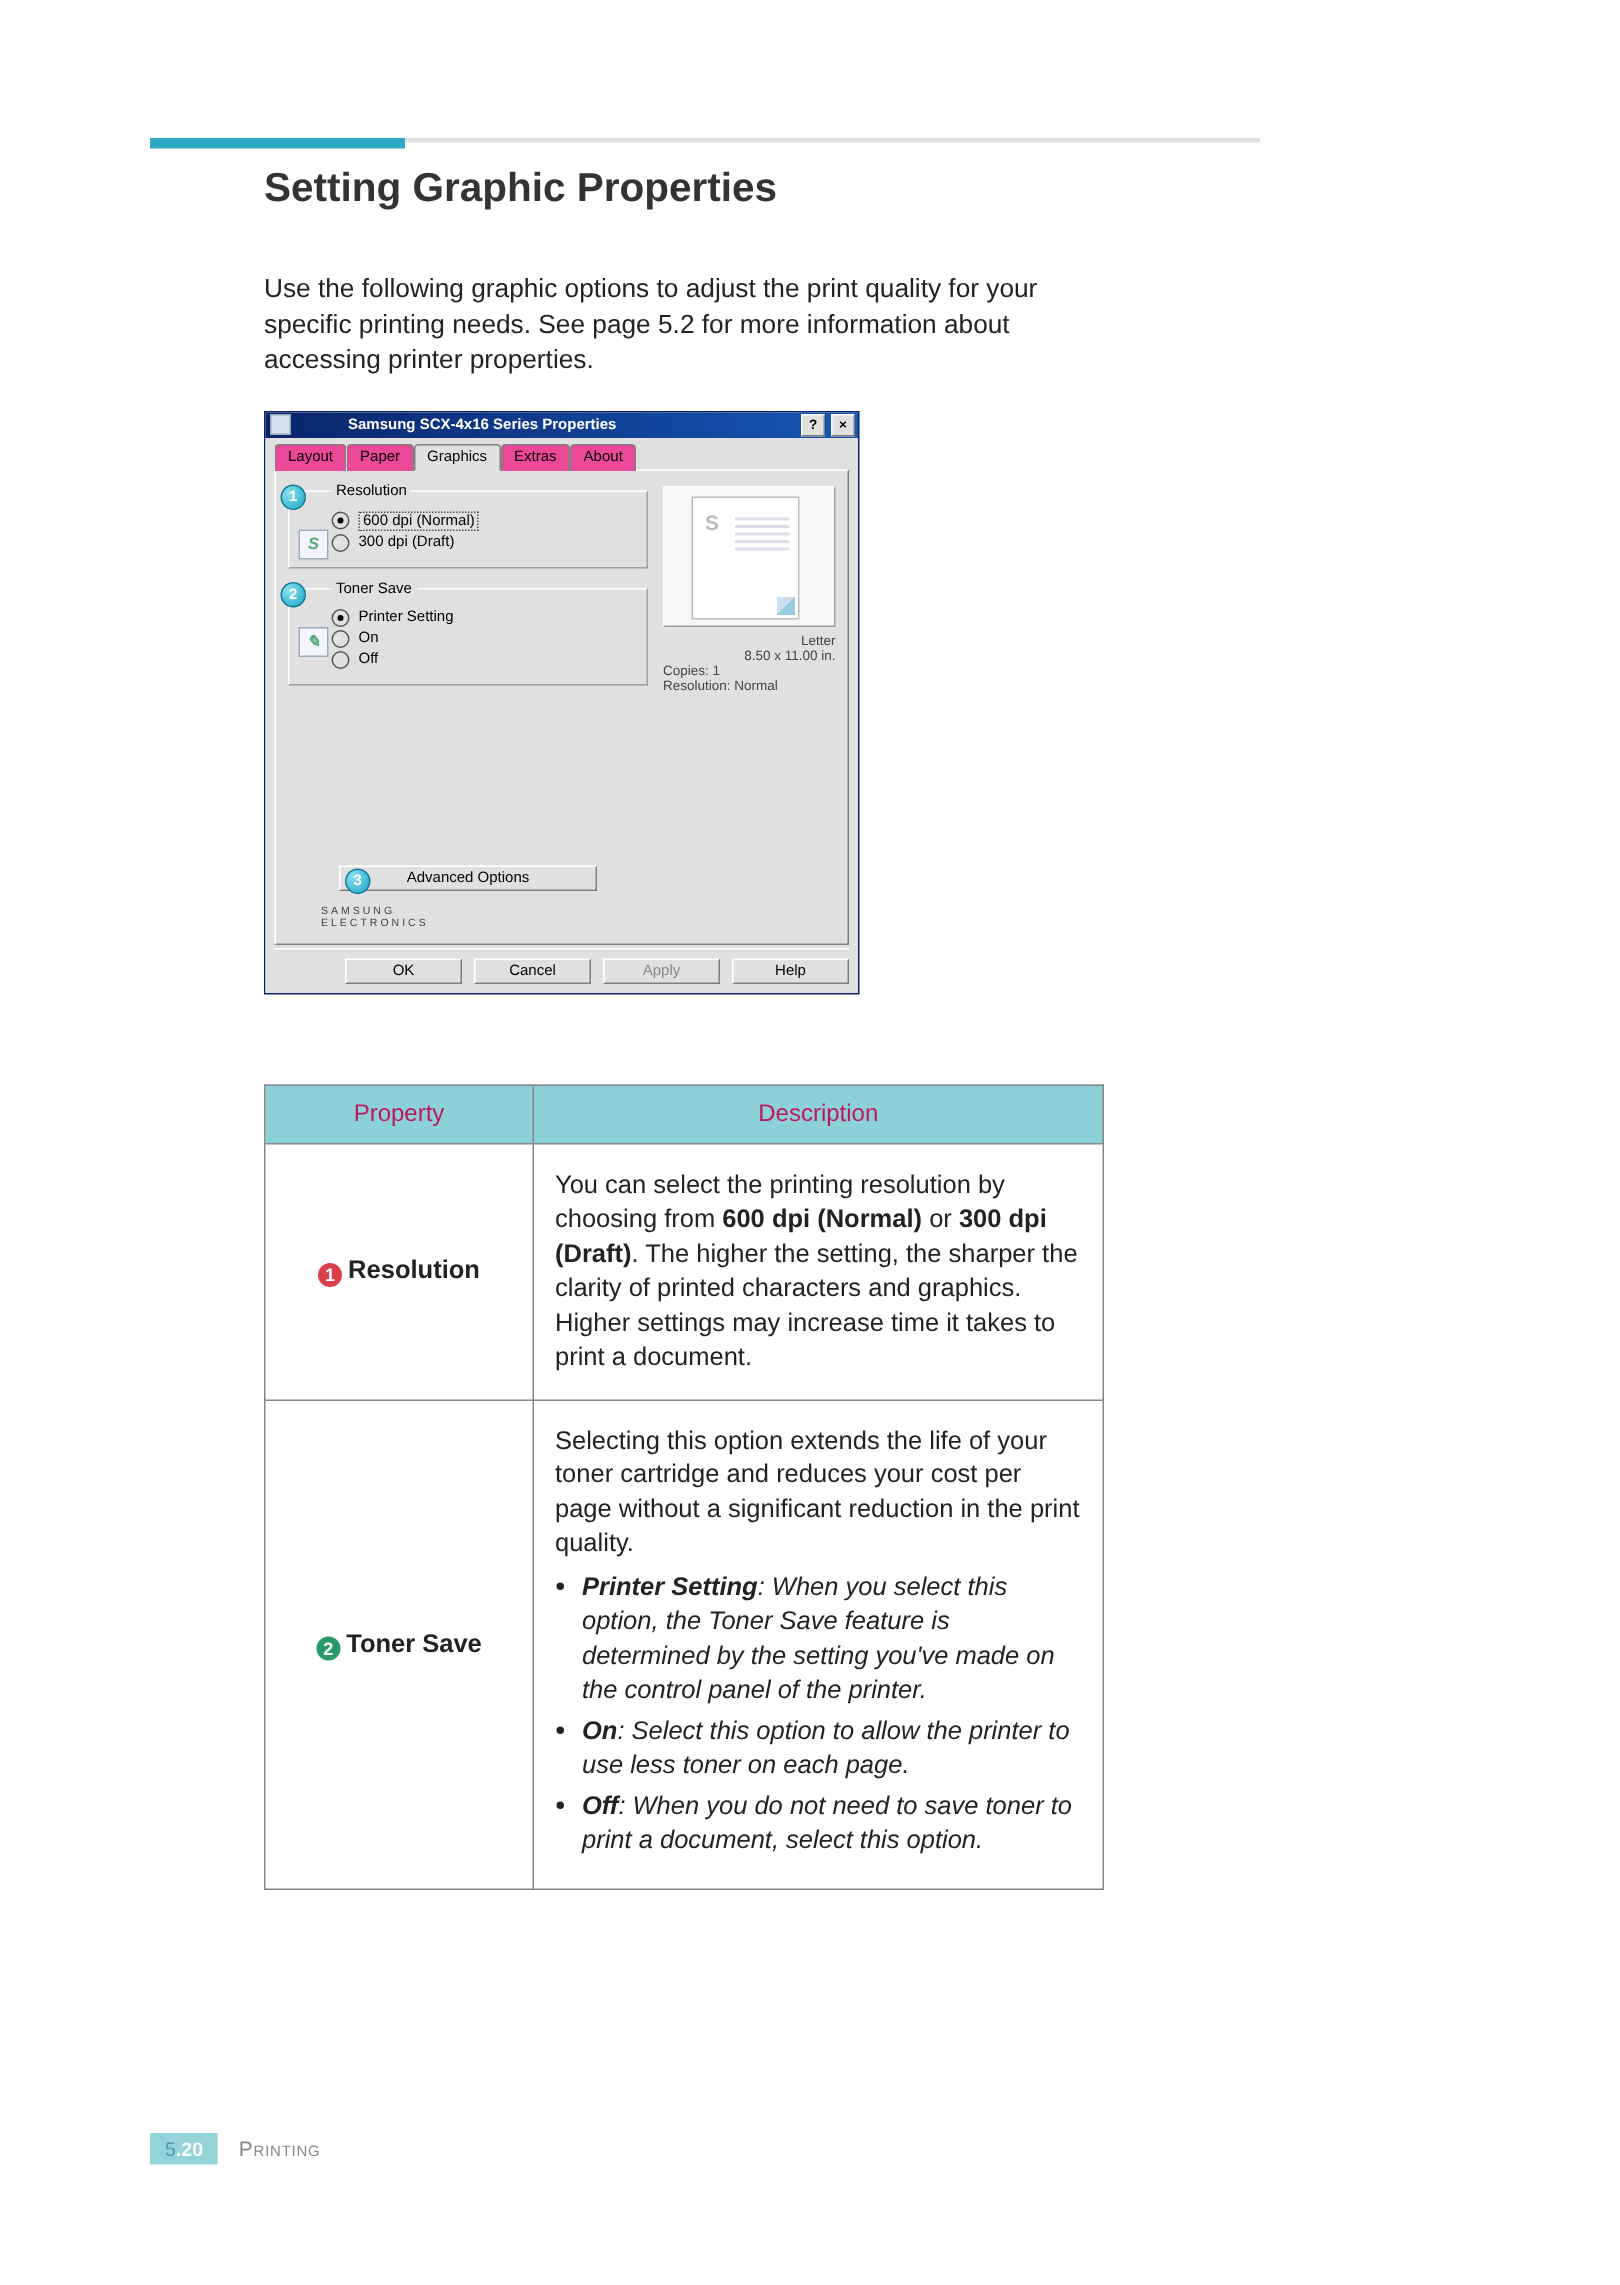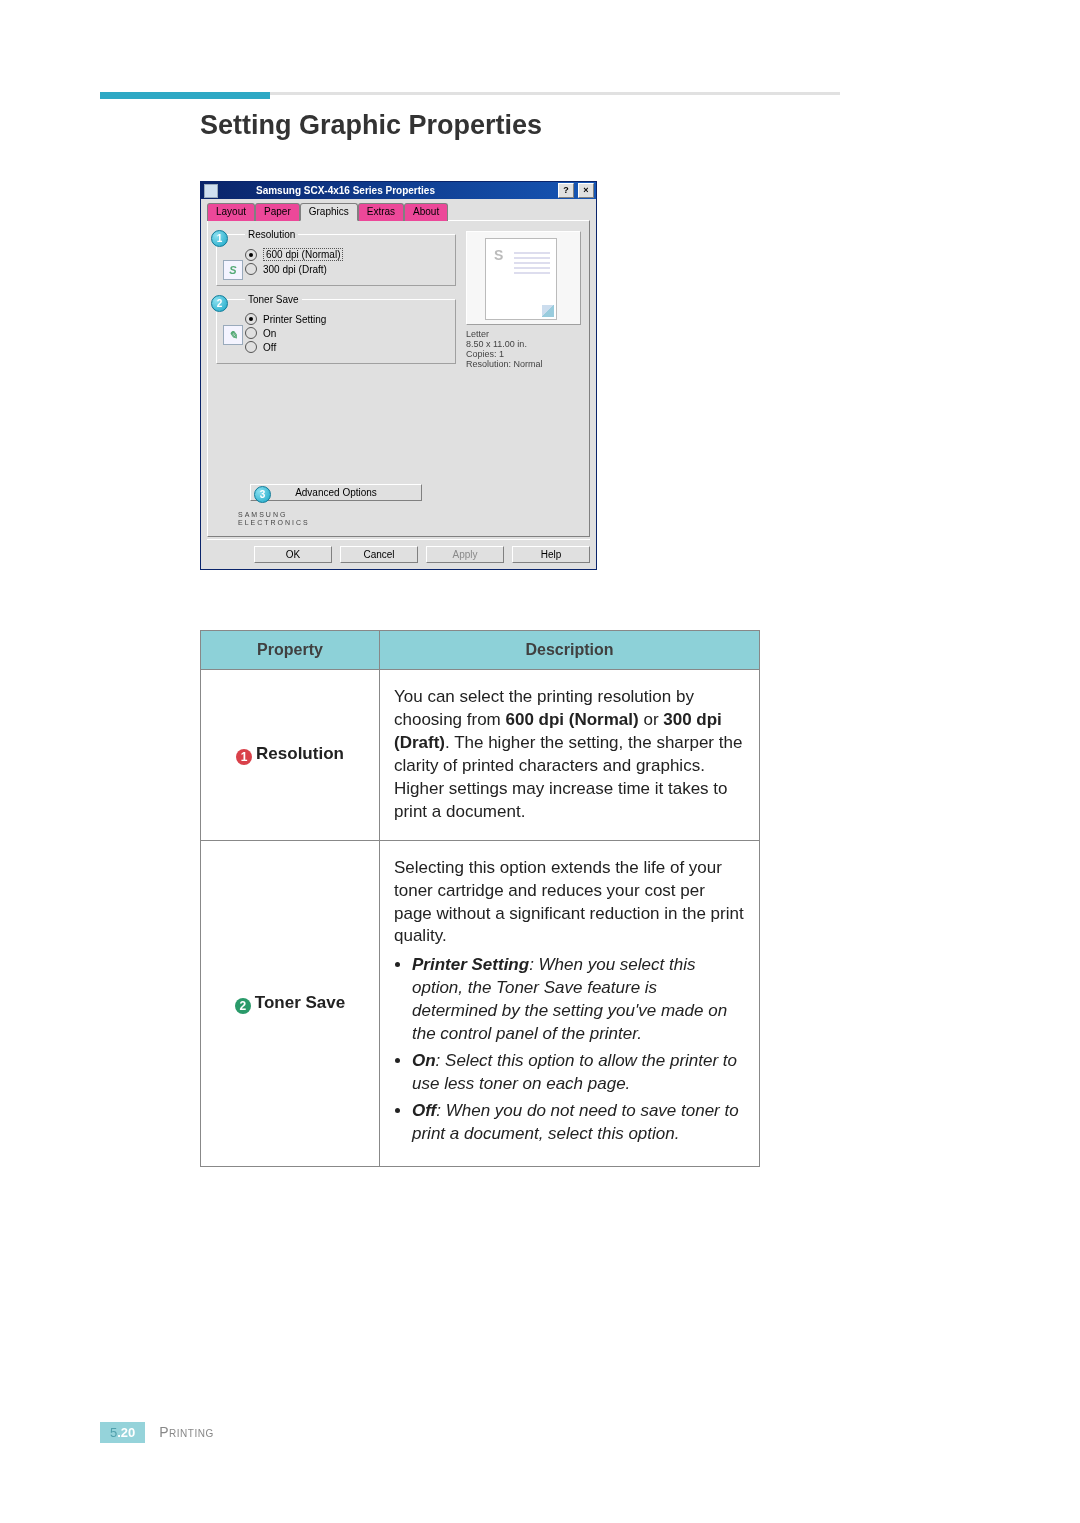--- a/index.html
+++ b/index.html
@@ -26,21 +26,21 @@
     background: #e1e1e1;
   }
   .top-rule::before {
     content: "";
     position: absolute;
     left: 0; top: 0;
     width: 170px; height: 7px;
     background: #2ea8c4;
   }
   .content {
-    margin-left: 100px;
+    margin-left: 76px;
     padding-top: 20px;
     width: 560px;
   }
   h1 {
     font-family: Verdana, Geneva, sans-serif;
     font-size: 27px;
     font-weight: bold;
     color: #333;
     margin: 0 0 40px 0;
   }
@@ -200,21 +200,21 @@
   .preview-page .s {
     position:absolute; left:8px; top:8px; font-size:14px; color:#bbb; font-weight:bold;
   }
   .preview-page .lines { position:absolute; left:28px; top:10px; right:6px;}
   .preview-page .lines div { height:2px; background:#dde; margin:3px 0;}
   .preview-page .corner {
     position:absolute; right:2px; bottom:2px; width:12px; height:12px;
     background:linear-gradient(135deg,#cde 50%,#9cd 50%);
   }
   .preview-meta { font-size:9px; text-align:left; margin-top:4px; color:#444;}
-  .preview-meta .center{text-align:left;}
+  .preview-meta .center{text-align:right;}
 
   .fav-select {
     width: 100%;
     border:1px solid #808080;
     border-left-color:#fff; border-top-color:#fff;
     background:#fff;
     height:16px;
     display:flex; align-items:center; justify-content:space-between;
     padding:0 1px 0 3px;
     font-size:10px;
@@ -239,22 +239,22 @@
   .win-button.disabled { color:#8a8a8a; }
 
   
   table.prop {
     border-collapse: collapse;
     width: 100%;
     font-family: Verdana, Geneva, sans-serif;
   }
   table.prop th {
     background: #8dd1d8;
-    color: #404040;
-    font-weight: bold;
+    color: #be185d;
+    font-weight: normal;
     font-size: 16px;
     padding: 10px 6px;
     border: 1px solid #888;
   }
   table.prop td {
     border: 1px solid #888;
     padding: 16px 14px;
     font-size: 17px;
     line-height: 1.35;
     vertical-align: middle;
@@ -303,20 +303,21 @@
 </style>
 </head>
 <body>
 
 <div class="page">
   <div class="top-rule"></div>
 
   <div class="content">
     <h1>Setting Graphic Properties</h1>
 
+    <p class="body">Use the following graphic options to adjust the print quality for your specific printing needs. See page 5.2 for more information about accessing printer properties.</p>
 
 
     <div class="dialog">
       <div class="titlebar">
         <span class="title-icon"></span>
         <span class="title-text">Samsung SCX-4x16 Series Properties</span>
         <span class="tb-btn">?</span>
         <span class="tb-btn">×</span>
       </div>
       <div class="dlg-body">

